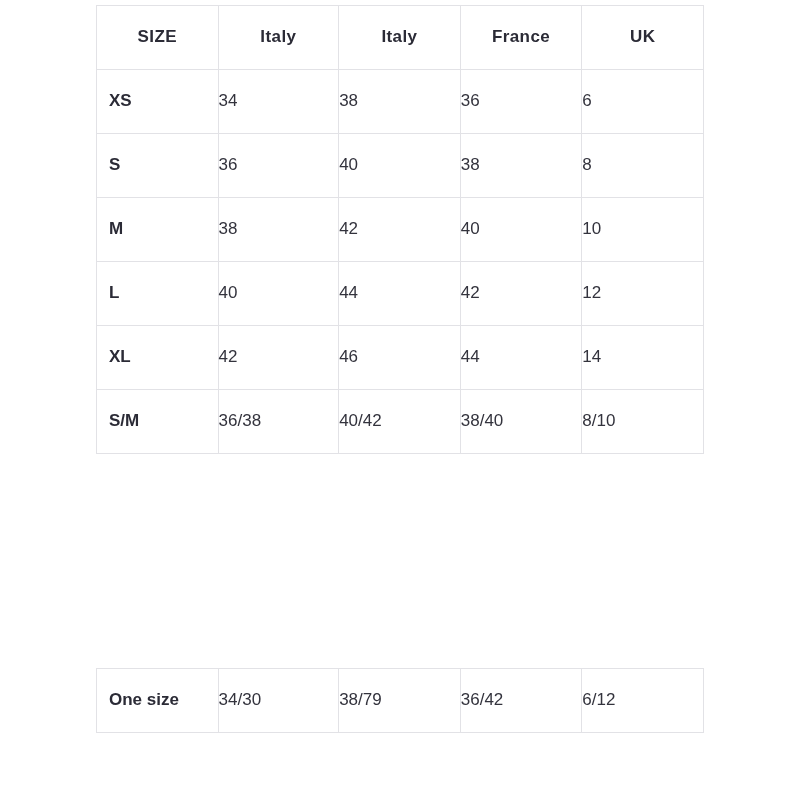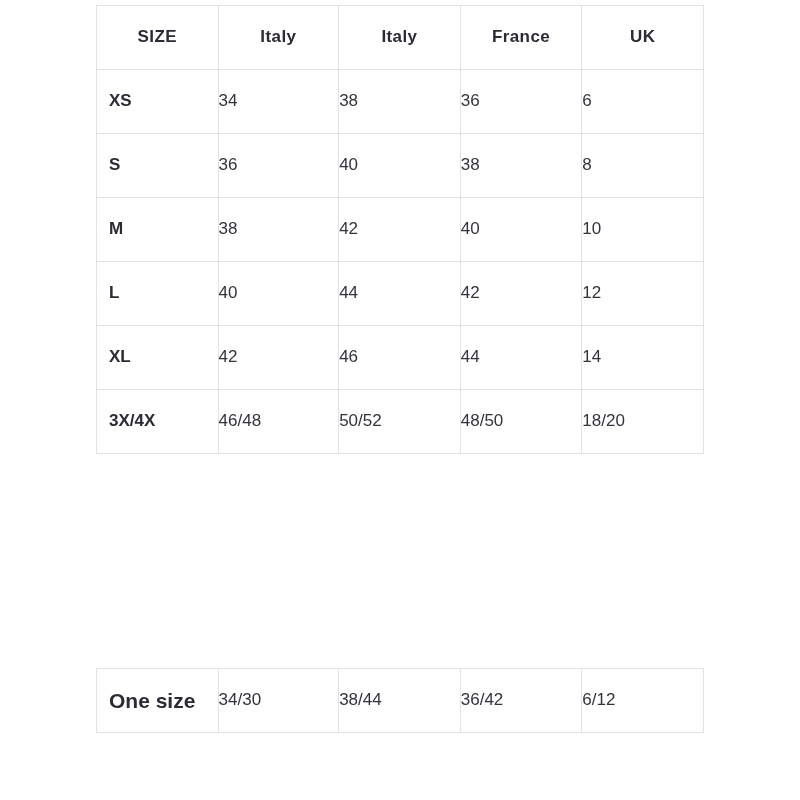--- a/index.html
+++ b/index.html
@@ -60,21 +60,21 @@
   table.size-table td.value {
     font-weight: normal;
     color: #33333d;
   }
   .secondary table.size-table th,
   .secondary table.size-table td {
     height: 63px;
   }
   .secondary td.rowhead {
     font-weight: bold;
-    font-size: 21px;
+    font-size: 17px;
     margin-left: 38px;
   }
 </style>
 </head>
 <body>
 
 <div class="page">
 
   <div class="table-wrap main">
     <table class="size-table">
@@ -124,44 +124,44 @@
           <td class="value">12</td>
         </tr>
         <tr>
           <td class="rowhead">XL</td>
           <td class="value">42</td>
           <td class="value">46</td>
           <td class="value">44</td>
           <td class="value">14</td>
         </tr>
         <tr>
-          <td class="rowhead">3X/4X</td>
-          <td class="value">46/48</td>
-          <td class="value">50/52</td>
-          <td class="value">48/50</td>
-          <td class="value">18/20</td>
+          <td class="rowhead">S/M</td>
+          <td class="value">36/38</td>
+          <td class="value">40/42</td>
+          <td class="value">38/40</td>
+          <td class="value">8/10</td>
         </tr>
       </tbody>
     </table>
   </div>
 
   <div class="table-wrap secondary">
     <table class="size-table">
       <colgroup>
         <col class="c0">
           <col class="c1">
           <col class="c2">
           <col class="c3">
           <col class="c4">
       </colgroup>
       <tbody>
         <tr>
           <td class="rowhead">One size</td>
           <td class="value">34/30</td>
-          <td class="value">38/44</td>
+          <td class="value">38/79</td>
           <td class="value">36/42</td>
           <td class="value">6/12</td>
         </tr>
       </tbody>
     </table>
   </div>
 
 </div>
 
 </body></html>

